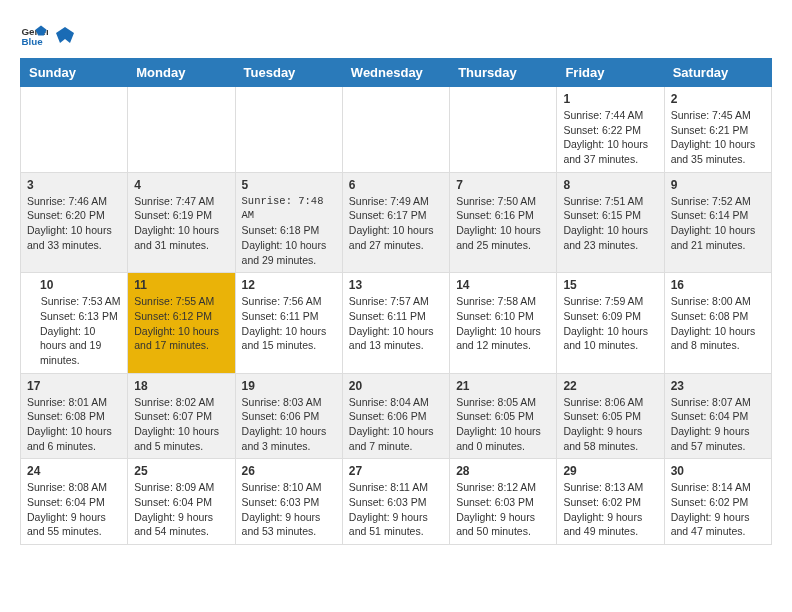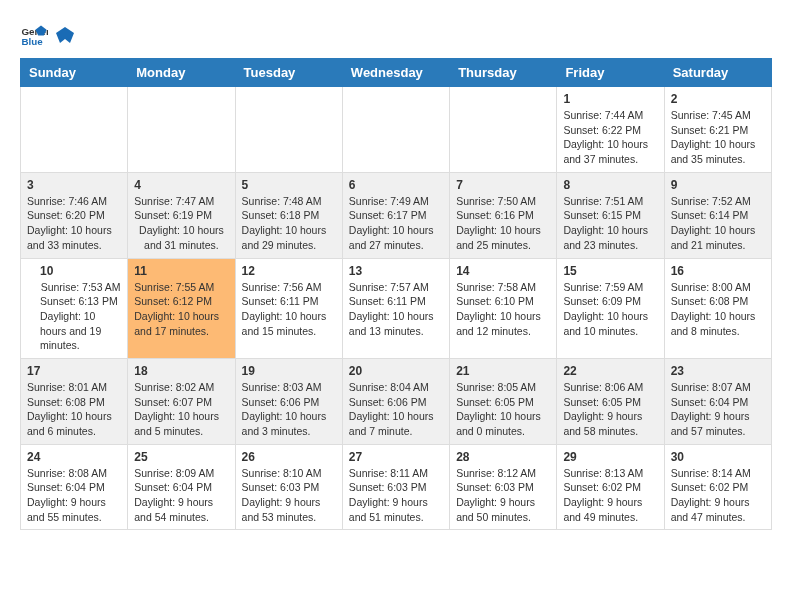--- a/index.html
+++ b/index.html
@@ -154,25 +154,25 @@
         <td style="background: rgb(240, 240, 240);">
           <span class="day-num">3</span>
           <div style="line-height: 1.4;">Sunrise: 7:46 AM</div>
           <div style="line-height: 1.4;">Sunset: 6:20 PM</div>
           <div style="line-height: 1.4;">Daylight: 10 hours and 33 minutes.</div>
         </td>
         <td style="background: rgb(240, 240, 240);">
           <span class="day-num">4</span>
           <div style="line-height: 1.4;">Sunrise: 7:47 AM</div>
           <div style="line-height: 1.4;">Sunset: 6:19 PM</div>
-          <div style="line-height: 1.4; text-align: center;">Daylight: 10 hours and 31 minutes.</div>
+          <div style="line-height: 1.4;">Daylight: 10 hours and 31 minutes.</div>
         </td>
         <td style="background: rgb(240, 240, 240);">
           <span class="day-num">5</span>
-          <div style="line-height: 1.4;">Sunrise: 7:48 AM</div>
+          <div style="line-height: 1.4; font-family: Liberation Mono, monospace;">Sunrise: 7:48 AM</div>
           <div style="line-height: 1.4;">Sunset: 6:18 PM</div>
           <div style="line-height: 1.4;">Daylight: 10 hours and 29 minutes.</div>
         </td>
         <td style="background: rgb(240, 240, 240);">
           <span class="day-num">6</span>
           <div style="line-height: 1.4;">Sunrise: 7:49 AM</div>
           <div style="line-height: 1.4;">Sunset: 6:17 PM</div>
           <div style="line-height: 1.4;">Daylight: 10 hours and 27 minutes.</div>
         </td>
         <td style="background: rgb(240, 240, 240);">
@@ -194,21 +194,21 @@
           <div style="line-height: 1.4;">Daylight: 10 hours and 21 minutes.</div>
         </td>
       </tr>
       <tr class="row-odd">
         <td style="background: rgb(255, 255, 255); padding-left: 19px;">
           <span class="day-num">10</span>
           <div style="line-height: 1.4; text-align: center;">Sunrise: 7:53 AM</div>
           <div style="line-height: 1.4;">Sunset: 6:13 PM</div>
           <div style="line-height: 1.4;">Daylight: 10 hours and 19 minutes.</div>
         </td>
-        <td style="background: #fdba74;">
+        <td style="background: #eab308;">
           <span class="day-num">11</span>
           <div style="line-height: 1.4;">Sunrise: 7:55 AM</div>
           <div style="line-height: 1.4;">Sunset: 6:12 PM</div>
           <div style="line-height: 1.4;">Daylight: 10 hours and 17 minutes.</div>
         </td>
         <td style="background: rgb(255, 255, 255);">
           <span class="day-num">12</span>
           <div style="line-height: 1.4;">Sunrise: 7:56 AM</div>
           <div style="line-height: 1.4;">Sunset: 6:11 PM</div>
           <div style="line-height: 1.4;">Daylight: 10 hours and 15 minutes.</div>

